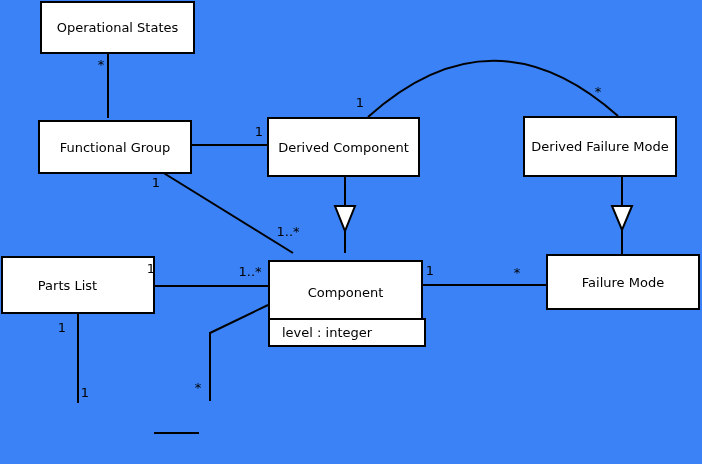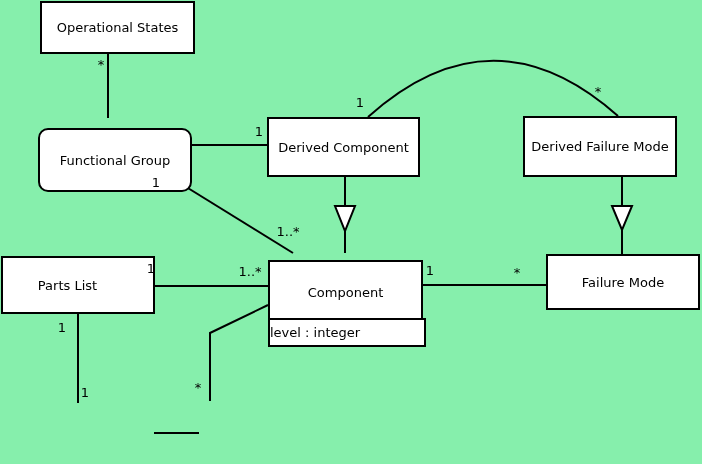--- a/index.html
+++ b/index.html
@@ -1,20 +1,20 @@
 <!DOCTYPE html>
 <html><head>
 <meta charset="utf-8">
 <style>
   html, body { margin: 0; padding: 0; background: #ffffff; }
   .canvas {
     position: relative;
     width: 702px;
     height: 464px;
-    background: #86efac;
+    background: #3b82f6;
     font-family: "DejaVu Sans", "Liberation Sans", sans-serif;
     color: #000000;
     overflow: hidden;
   }
   .edges-layer {
     position: absolute;
     left: 0; top: 0;
     width: 702px; height: 464px;
   }
   .box {
@@ -31,21 +31,21 @@
   }
   .box.shift-left { padding-right: 21px; }
   .attr-box {
     position: absolute;
     box-sizing: border-box;
     border: 2px solid #000000;
     background: #ffffff;
     display: flex;
     align-items: center;
     justify-content: flex-start;
-    padding-left: 0;
+    padding-left: 12px;
     font-size: 13px;
     line-height: 1;
     white-space: nowrap;
   }
   .mult {
     position: absolute;
     transform: translate(-50%, -50%);
     font-size: 13px;
     line-height: 1;
     white-space: nowrap;
@@ -75,21 +75,21 @@
     <line x1="423" y1="285" x2="546" y2="285"></line>
     <line x1="78" y1="314" x2="78" y2="403"></line>
     <line x1="154" y1="433" x2="199" y2="433"></line>
     <polyline points="210,401 210,333 268,305"></polyline>
   </svg>
 
   <div class="box" style="left:40px; top:1px; width:155px; height:53px;">
     <span>Operational States</span>
   </div>
 
-  <div class="box" style="left:38px; top:128px; width:154px; height:64px;border-radius:10px;">
+  <div class="box" style="left:38px; top:120px; width:154px; height:54px;">
     <span>Functional Group</span>
   </div>
 
   <div class="box" style="left:267px; top:117px; width:153px; height:60px;text-align:right;">
     <span>Derived Component</span>
   </div>
 
   <div class="box" style="left:523px; top:116px; width:154px; height:61px;">
     <span>Derived Failure Mode</span>
   </div>

